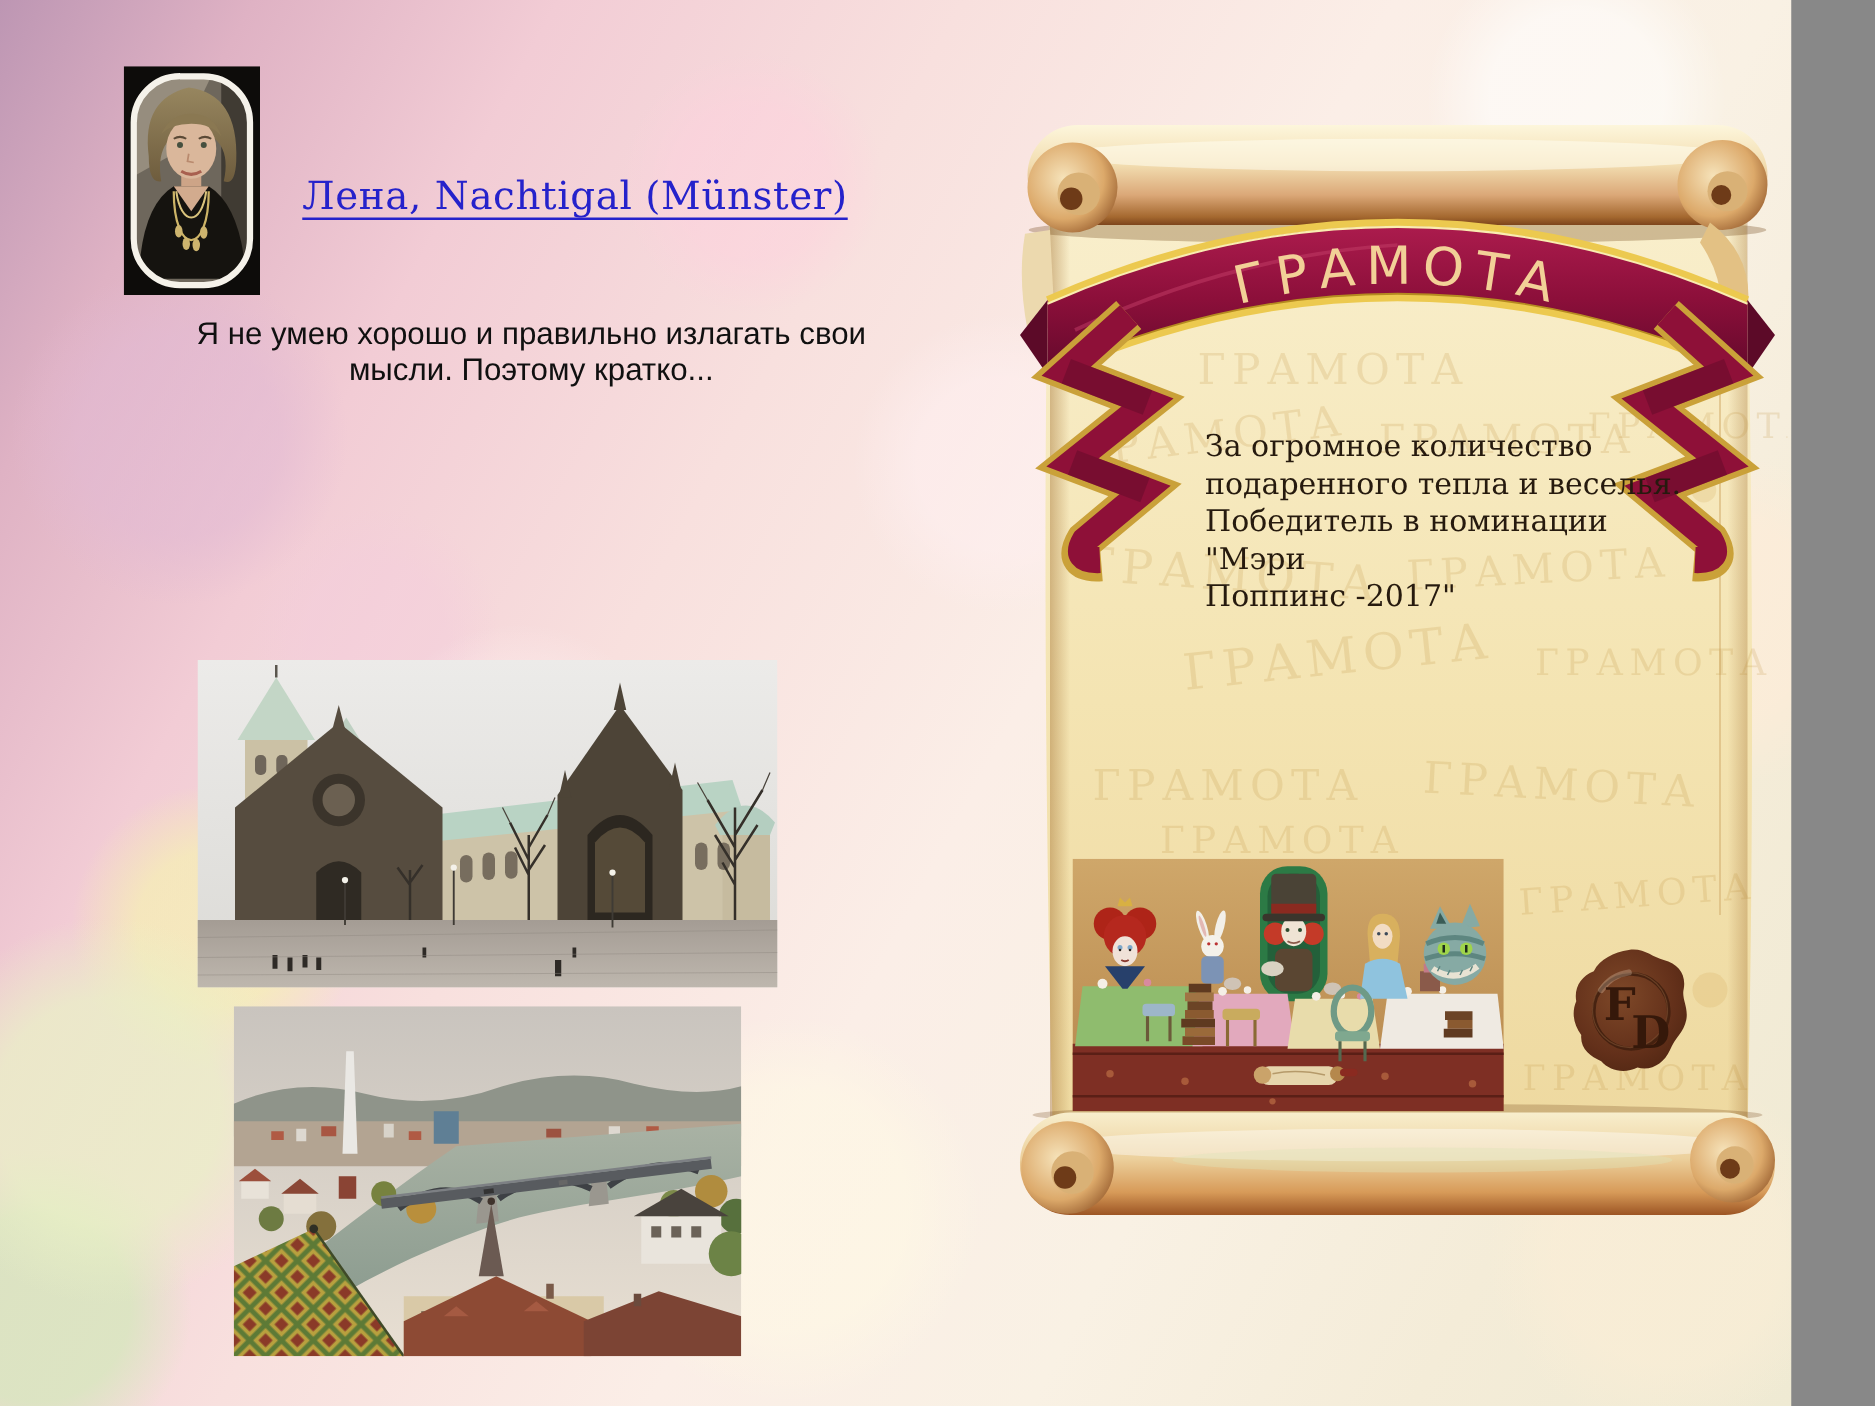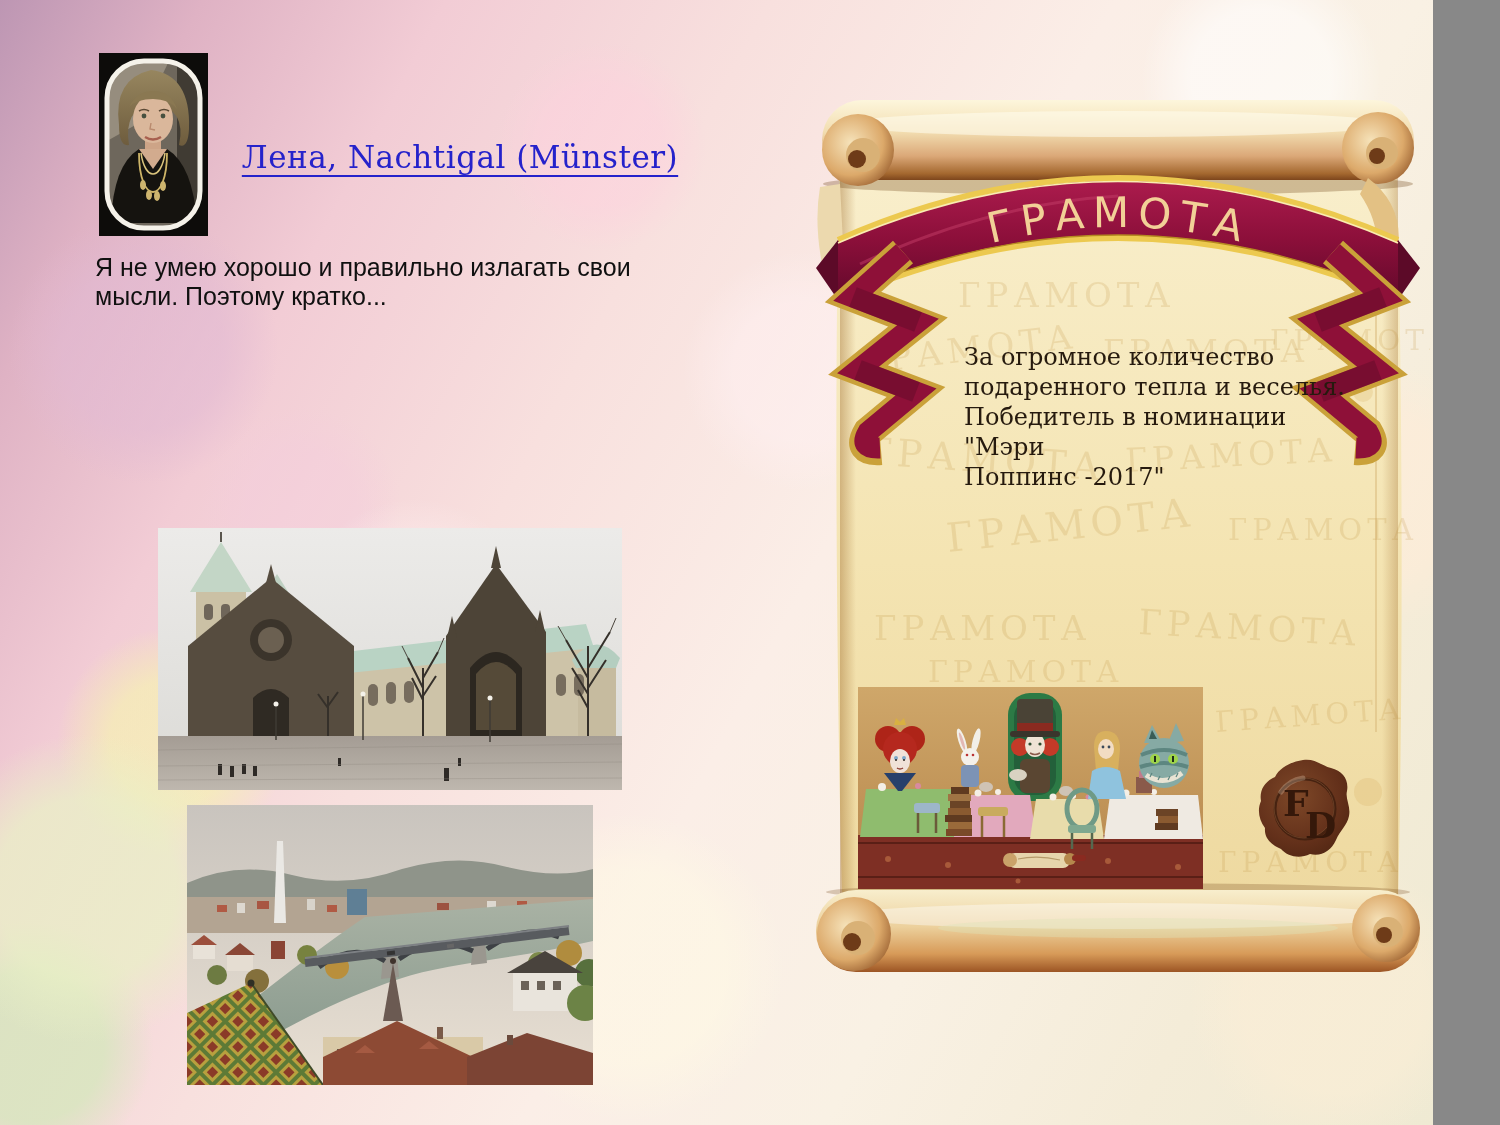--- a/index.html
+++ b/index.html
@@ -21,21 +21,21 @@
       radial-gradient(circle at 96% 44%, rgba(255,236,216,.6) 0 80px, rgba(255,236,216,0) 135px),
       radial-gradient(circle at 93% 89%, rgba(252,238,214,.55) 0 90px, rgba(252,238,214,0) 145px),
       linear-gradient(118deg,#bd96b3 0%,#dfb2c4 10%,#f2ccd5 22%,#f8e0de 38%,#fbeee7 55%,#f9f1e4 70%,#f4ecd8 85%,#efead3 100%);
   }
   .portrait{position:absolute;left:99px;top:53px;width:109px;height:183px;}
   .name-link{
     position:absolute;left:228px;top:139px;width:464px;text-align:center;display:block;
     font-family:"DejaVu Serif",serif;font-size:31px;color:#2522cb;cursor:pointer;
     text-decoration:underline;text-underline-offset:7px;text-decoration-thickness:2px;letter-spacing:.5px;
   }
-  .intro{position:absolute;left:95px;top:253px;width:660px;font-size:25px;line-height:29px;color:#101010;}
+  .intro{position:absolute;left:95px;top:253px;width:660px;font-size:25px;line-height:29px;color:#101010;text-align:center;}
   .intro p{margin:0 0 28px;white-space:pre-line;}
   .photo{position:absolute;display:block;}
   .photo-cathedral{left:158px;top:528px;width:464px;height:262px;}
   .photo-river{left:187px;top:805px;width:406px;height:280px;}
   .scroll{position:absolute;left:808px;top:92px;width:622px;height:896px;}
   .scroll-art{position:absolute;left:0;top:0;width:622px;height:896px;}
   .cert-text{
     position:absolute;left:156px;top:224px;width:396px;
     font-family:"DejaVu Serif",serif;font-size:24px;line-height:30px;color:#261a0e;
   }

